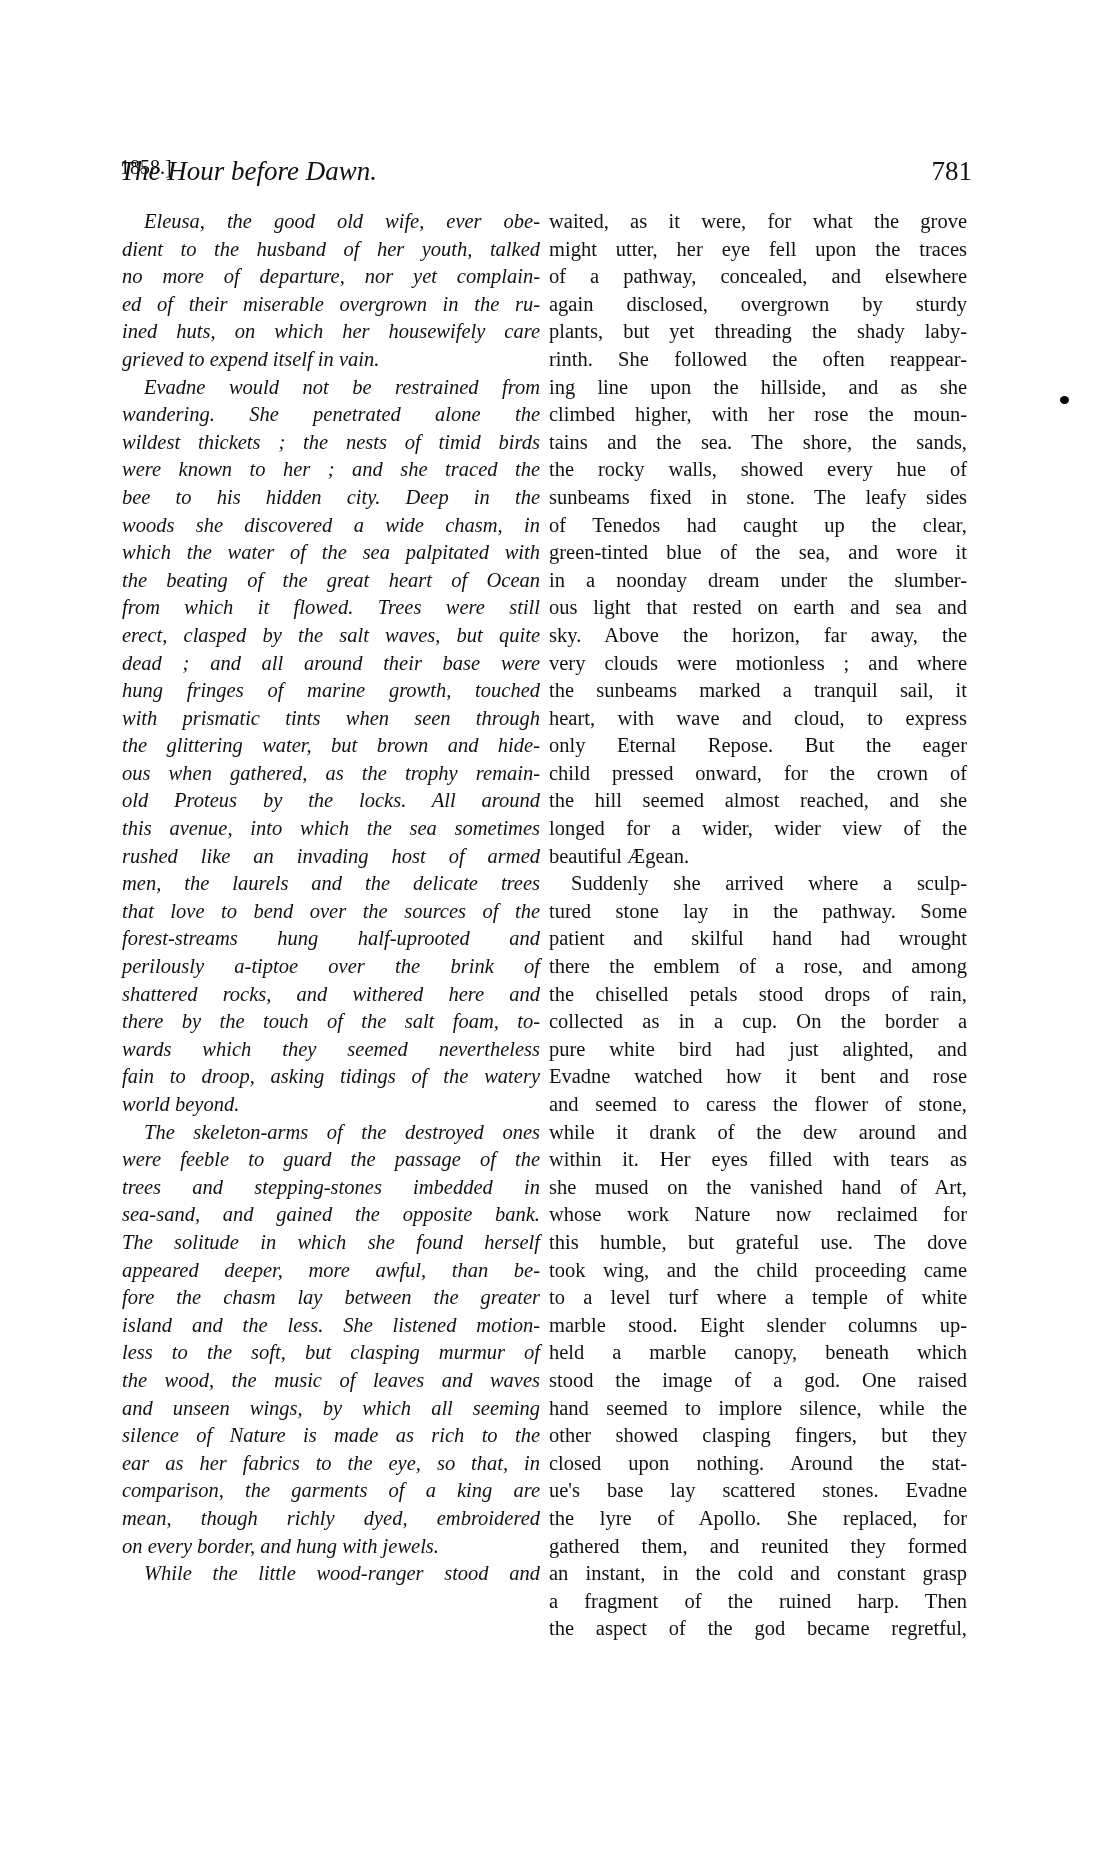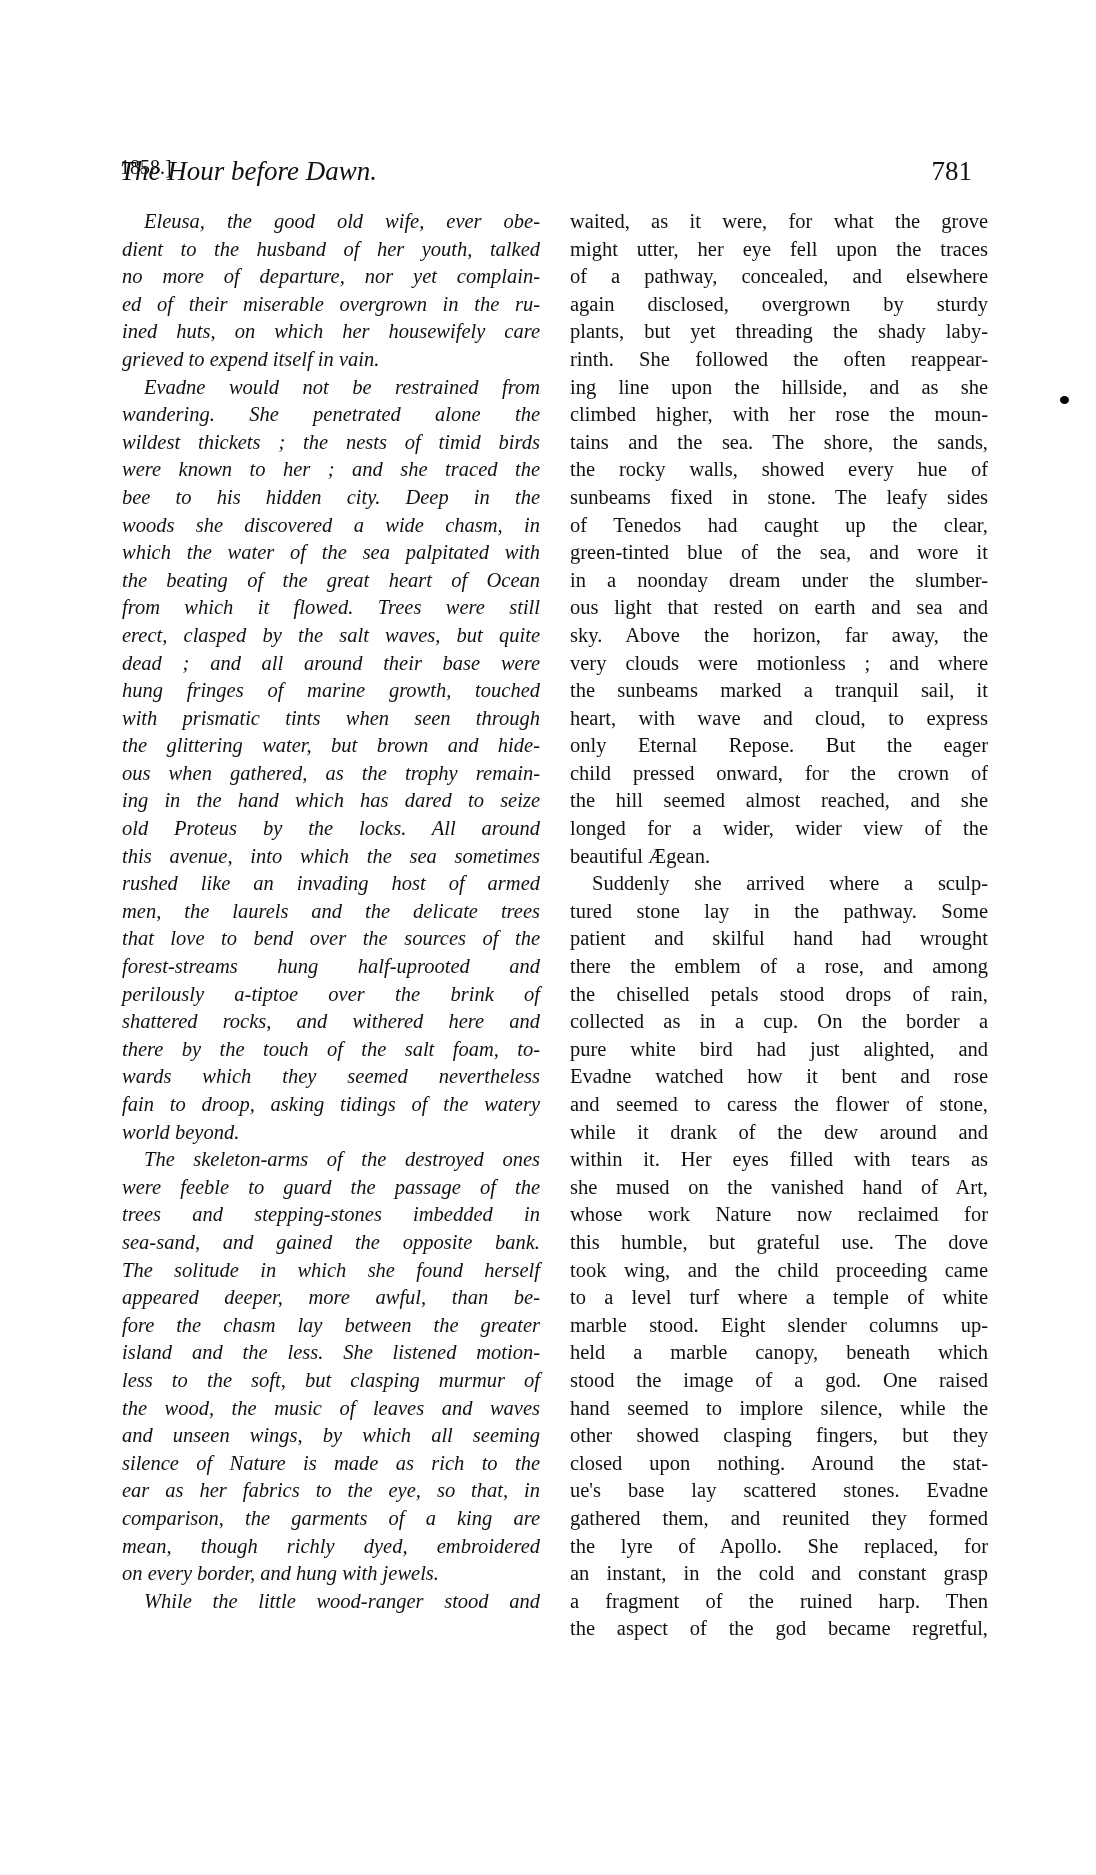--- a/index.html
+++ b/index.html
@@ -4,21 +4,21 @@
   <style>
     html, body { margin: 0; padding: 0; background: #ffffff; }
     body { width: 1096px; height: 1875px; position: relative; overflow: hidden;
            font-family: "Liberation Serif", "DejaVu Serif", serif; color: #111; }
     .running-head { position: absolute; top: 156px; left: 120px; width: 852px; height: 40px; }
     .rh-year { position: absolute; left: 0; top: 0; font-size: 20px; }
     .rh-title { position: absolute; left: 0; right: 0; top: 0; text-align: left; font-style: italic; font-size: 27px; }
     .rh-page { position: absolute; right: 0; top: 0; font-size: 27px; }
     .column { position: absolute; top: 208px; width: 418px; }
     .col-left { left: 122px; font-style: italic; }
-    .col-right { left: 570px; }
+    .col-right { left: 549px; }
     .line { display: block; height: 27.6px; line-height: 27.6px; font-size: 20.5px;
             text-align: justify; text-align-last: justify; white-space: nowrap; overflow: visible; }
     .line.indent { padding-left: 22px; }
     .line.last { text-align-last: left; }
     .margin-dot { position: absolute; left: 1060px; top: 396px; width: 9px; height: 8px; border-radius: 50%; background: #000; }
   </style>
 </head>
 <body>
 
 <div class="running-head">
@@ -42,21 +42,20 @@
     <span class="line">woods she discovered a wide chasm, in</span>
     <span class="line">which the water of the sea palpitated with</span>
     <span class="line">the beating of the great heart of Ocean</span>
     <span class="line">from which it flowed.  Trees were still</span>
     <span class="line">erect, clasped by the salt waves, but quite</span>
     <span class="line">dead ;  and all around their base were</span>
     <span class="line">hung fringes of marine growth, touched</span>
     <span class="line">with prismatic tints when seen through</span>
     <span class="line">the glittering water, but brown and hide-</span>
     <span class="line">ous when gathered, as the trophy remain-</span>
-    <span class="line">ing in the hand which has dared to seize</span>
     <span class="line">old Proteus by the locks.  All around</span>
     <span class="line">this avenue, into which the sea sometimes</span>
     <span class="line">rushed like an invading host of armed</span>
     <span class="line">men, the laurels and the delicate trees</span>
     <span class="line">that love to bend over the sources of the</span>
     <span class="line">forest-streams hung half-uprooted and</span>
     <span class="line">perilously a-tiptoe over the brink of</span>
     <span class="line">shattered rocks, and withered here and</span>
     <span class="line">there by the touch of the salt foam, to-</span>
     <span class="line">wards which they seemed nevertheless</span>
@@ -121,20 +120,20 @@
     <span class="line">this humble, but grateful use.  The dove</span>
     <span class="line">took wing, and the child proceeding came</span>
     <span class="line">to a level turf where a temple of white</span>
     <span class="line">marble stood.  Eight slender columns up-</span>
     <span class="line">held a marble canopy, beneath which</span>
     <span class="line">stood the image of a god.  One raised</span>
     <span class="line">hand seemed to implore silence, while the</span>
     <span class="line">other showed clasping fingers, but they</span>
     <span class="line">closed upon nothing.  Around the stat-</span>
     <span class="line">ue's base lay scattered stones.  Evadne</span>
+    <span class="line">the lyre of Apollo.  She replaced, for</span>
     <span class="line">gathered them, and reunited they formed</span>
-    <span class="line">the lyre of Apollo.  She replaced, for</span>
     <span class="line">an instant, in the cold and constant grasp</span>
     <span class="line">a fragment of the ruined harp.  Then</span>
     <span class="line">the aspect of the god became regretful,</span>
   </div>
 
 <div class="margin-dot"></div>
 
 </body></html>

